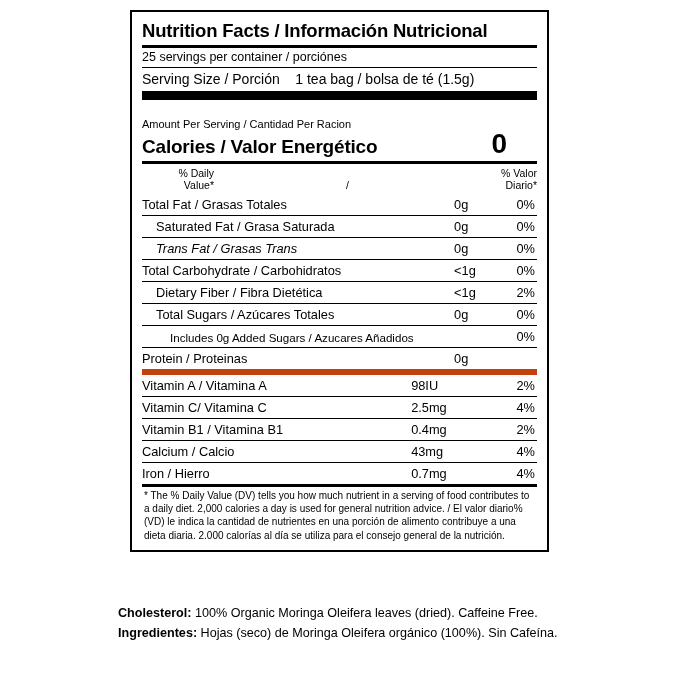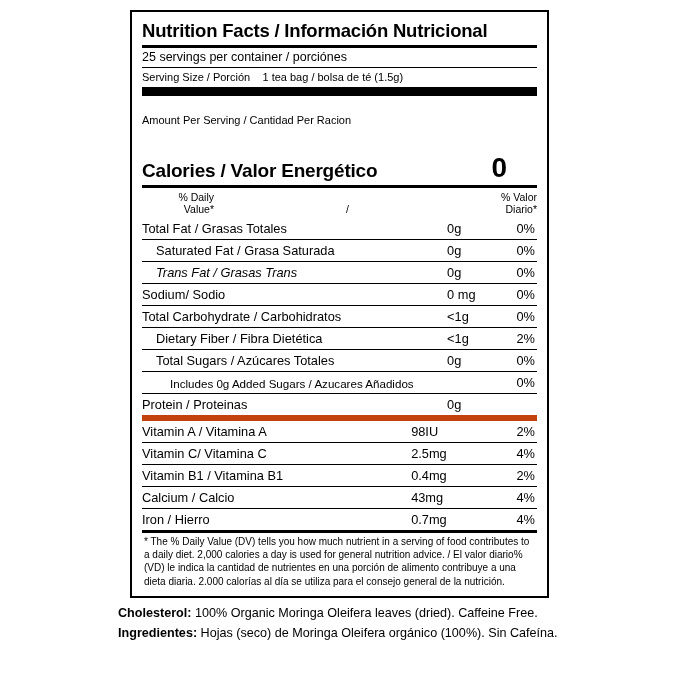--- a/index.html
+++ b/index.html
@@ -43,35 +43,34 @@
   }
   .rule-med  { border-bottom: 3px solid #000; }
   .rule-thick{ border-bottom: 9px solid #000; }
   .rule-hair { border-bottom: 1px solid #000; }
 
   .servings {
     font-size: 12.5px;
     padding: 2px 0 3px 0;
   }
   .serving-size {
-    font-size: 11px;
+    font-size: 14px;
     padding: 3px 0 4px 0;
   }
 
   .amount-per {
     font-size: 11px;
     padding: 18px 0 1px 0;
   }
 
   .calories-row {
     display: flex;
     align-items: flex-end;
     justify-content: space-between;
     padding: 0 0 3px 0;
-    margin-top: 28px;
   }
   .calories-label {
     font-size: 19px;
     font-weight: bold;
     letter-spacing: -0.2px;
   }
   .calories-value {
     font-size: 28px;
     font-weight: bold;
     line-height: 0.95;
@@ -181,25 +180,20 @@
           <td class="name">Saturated Fat / Grasa Saturada</td>
           <td class="val">0g</td>
           <td class="pct">0%</td>
         </tr>
         <tr class="indent1">
           <td class="name italic">Trans Fat / Grasas Trans</td>
           <td class="val">0g</td>
           <td class="pct">0%</td>
         </tr>
         <tr>
-          <td class="name">Sodium/ Sodio</td>
-          <td class="val">0 mg</td>
-          <td class="pct">0%</td>
-        </tr>
-        <tr>
           <td class="name">Total Carbohydrate / Carbohidratos</td>
           <td class="val">&lt;1g</td>
           <td class="pct">0%</td>
         </tr>
         <tr class="indent1">
           <td class="name">Dietary Fiber / Fibra Dietética</td>
           <td class="val">&lt;1g</td>
           <td class="pct">2%</td>
         </tr>
         <tr class="indent1">

